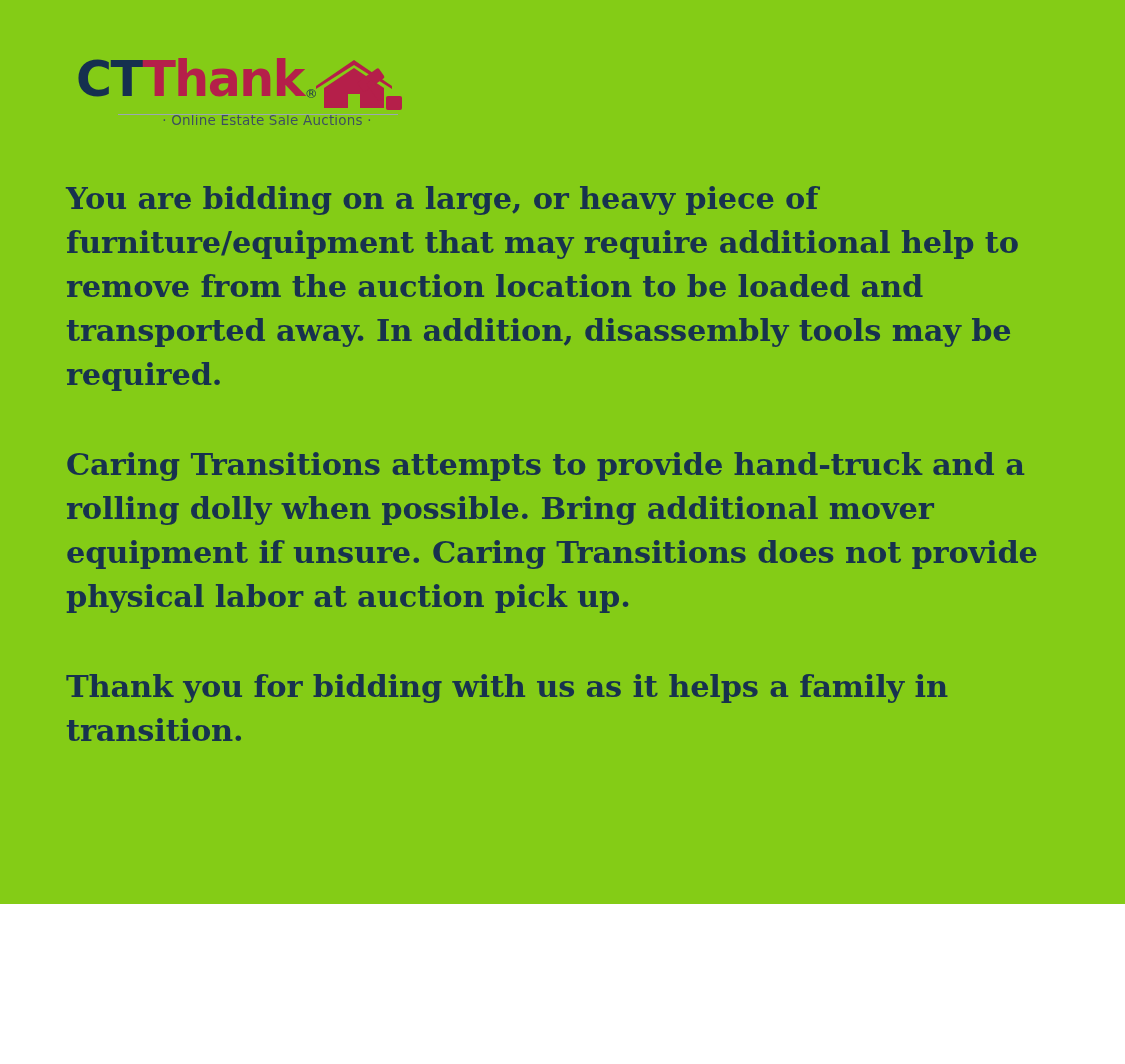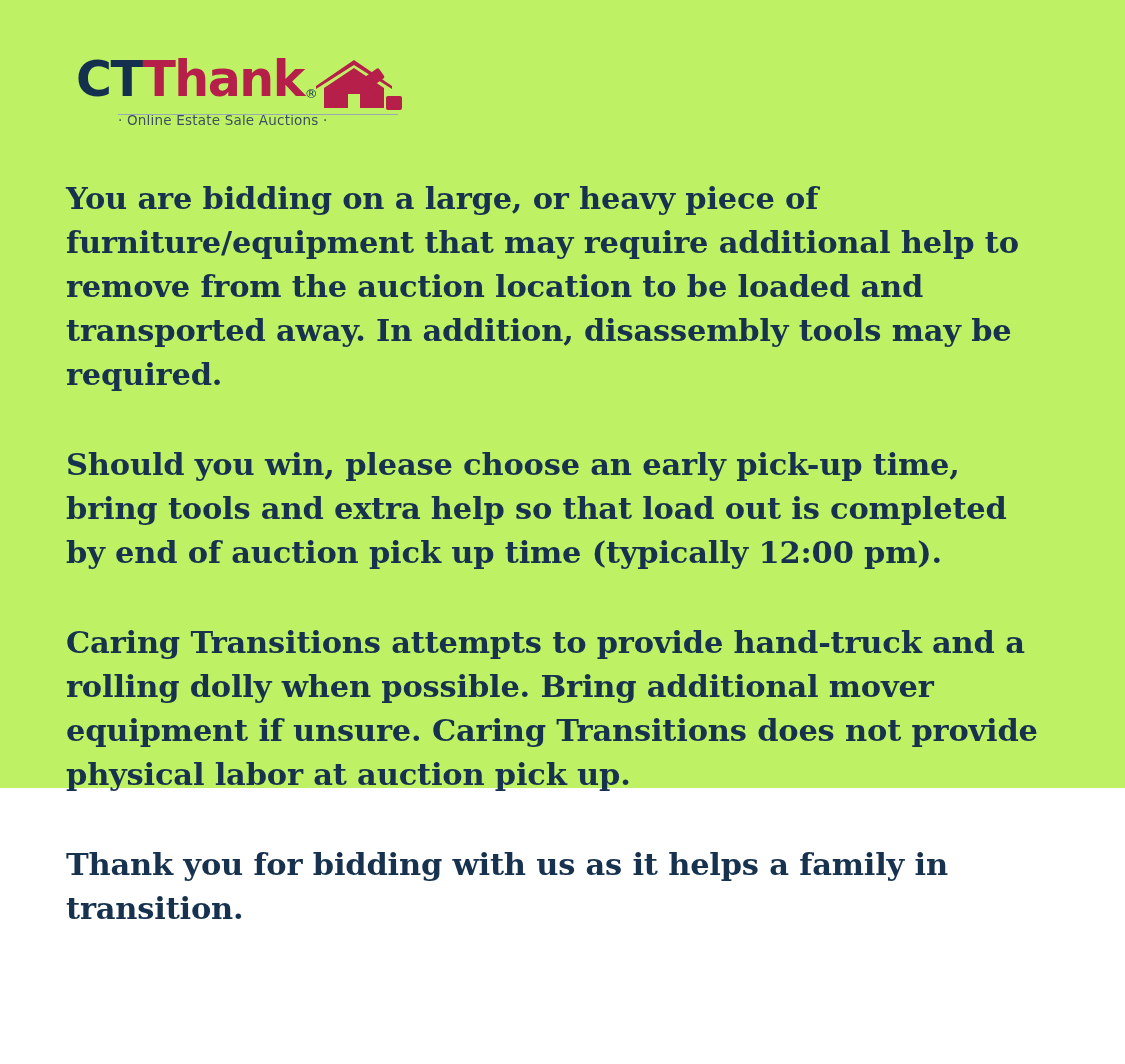--- a/index.html
+++ b/index.html
@@ -10,22 +10,22 @@
     width: 1125px;
     height: 1064px;
     background: #ffffff;
     font-family: "Liberation Serif", serif;
     overflow: hidden;
     position: relative;
   }
   .page {
     position: relative;
     width: 1125px;
-    height: 788px;
-    background: #bef264;
+    height: 904px;
+    background: #84cc16;
     box-sizing: border-box;
   }
 
   
   .logo-block {
     position: absolute;
     left: 76px;
     top: 52px;
     width: 340px;
     height: 90px;
@@ -63,20 +63,21 @@
     height: 56px;
   }
   .logo-tagline {
     font-family: "DejaVu Sans", sans-serif;
     font-size: 13.5px;
     color: #3d4f60;
     letter-spacing: 0.2px;
     margin-top: 4px;
     margin-left: 42px;
     white-space: nowrap;
+    text-align: center;
   }
   .logo-rule {
     position: absolute;
     left: 42px;
     top: 62px;
     width: 280px;
     height: 1px;
     background: #9aa7b4;
   }
 
@@ -122,18 +123,17 @@
           <rect x="72" y="40" width="16" height="14" rx="2" fill="#b51f4a"></rect>
         </svg>
       </span>
     </div>
     <div class="logo-rule"></div>
     <div class="logo-tagline">· Online Estate Sale Auctions ·</div>
   </div>
 
   <div class="body-copy">
     <p class="para p1">You are bidding on a large, or heavy piece of furniture/equipment that may require additional help to remove from the auction location to be loaded and transported away. In addition, disassembly tools may be required.</p>
-    <p class="para p2">Should you win, please choose an early pick-up time, bring tools and extra help so that load out is completed by end of auction pick up time (typically 12:00 pm).</p>
     <p class="para p3">Caring Transitions attempts to provide hand-truck and a rolling dolly when possible. Bring additional mover equipment if unsure. Caring Transitions does not provide physical labor at auction pick up.</p>
     <p class="para p4">Thank you for bidding with us as it helps a family in transition.</p>
   </div>
 
 </div>
 
 </body></html>

